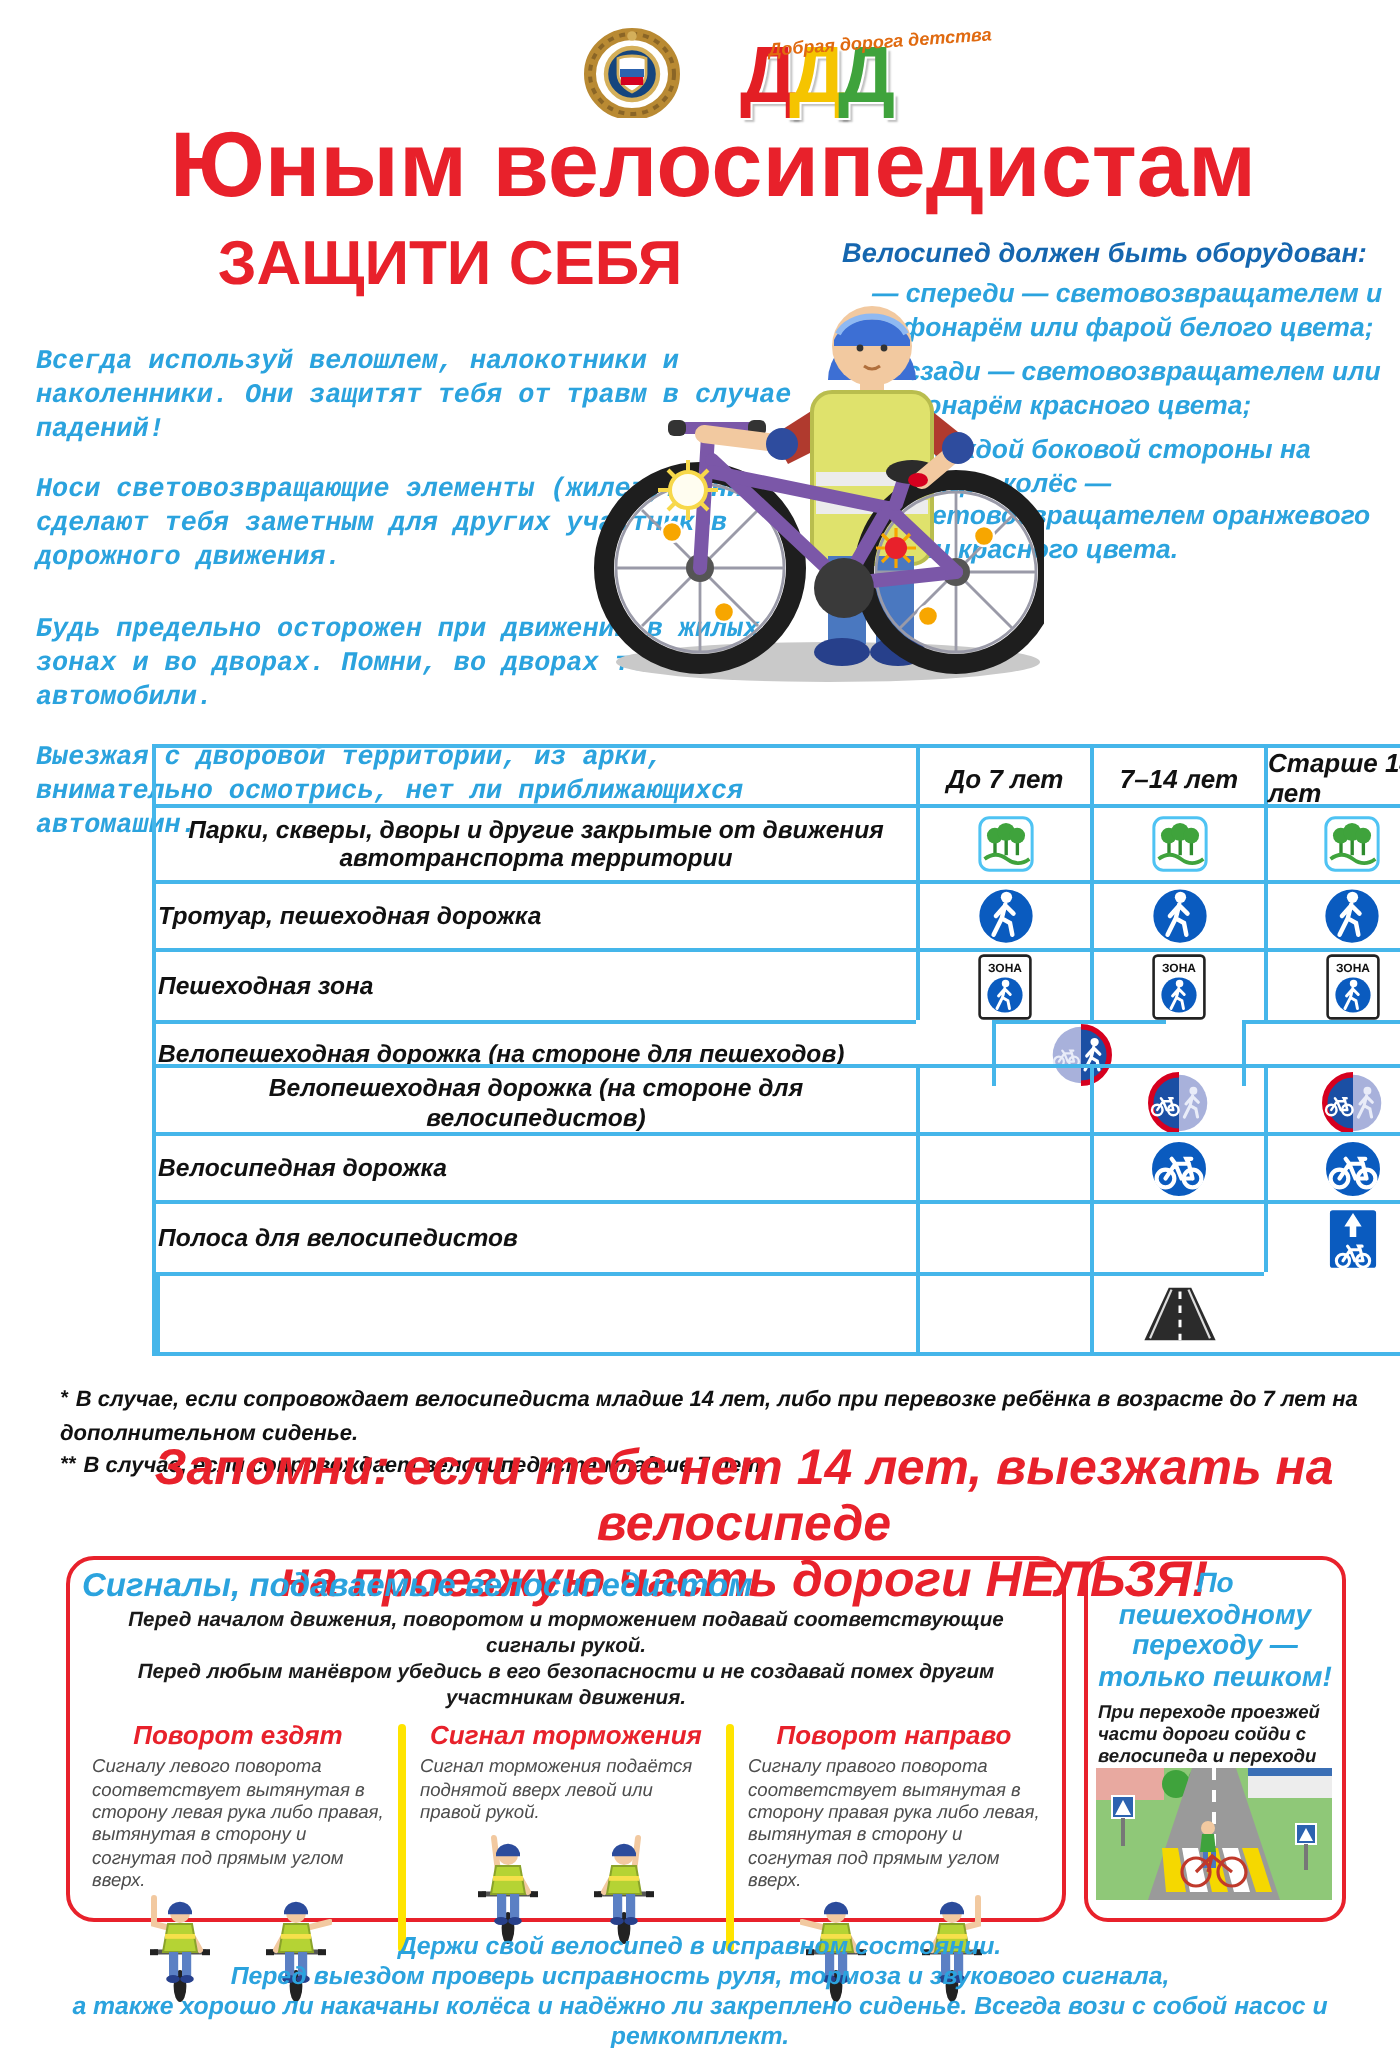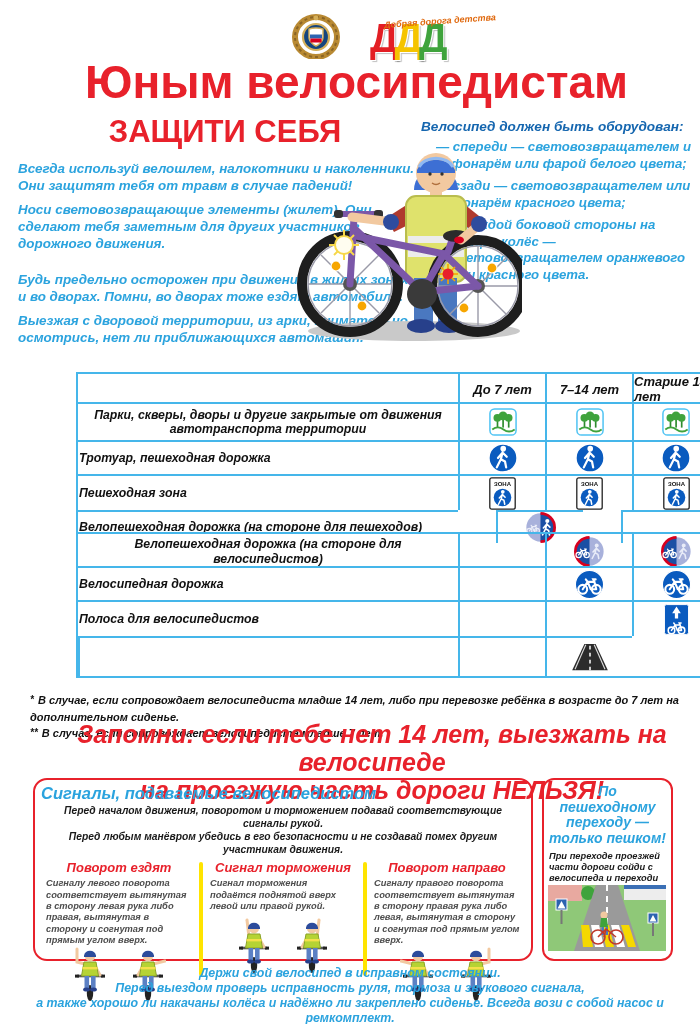--- a/index.html
+++ b/index.html
@@ -18,21 +18,21 @@
   .ddd .words{position:absolute;left:14px;top:6px;font-size:9px;font-style:italic;font-weight:bold;
               color:#E06A10;white-space:nowrap;transform:rotate(-4deg);}
 
   .main-title{position:absolute;left:0;top:55px;width:700px;text-align:center;
               color:#E8212B;font-size:46px;font-weight:800;letter-spacing:0px;padding-left:13px;}
   .protect-title{position:absolute;left:10px;top:114px;width:430px;text-align:center;
               color:#E8212B;font-size:31px;font-weight:800;}
 
   .blue-par{position:absolute;left:18px;top:160px;width:398px;color:#2BA3DE;
             font-size:13.4px;font-weight:bold;font-style:italic;line-height:1.27;}
-  .blue-par p{margin:0 0 7px 0;}
+  .blue-par p{margin:13px 0 7px 0;font-family:Liberation Mono, monospace;}
   .blue-par p.gap{margin-top:19px;}
 
   .equip{position:absolute;left:421px;top:119px;width:272px;font-weight:bold;font-style:italic;}
   .equip h3{margin:0 0 5px 0;color:#1566AF;font-size:13.6px;}
   .equip .it{color:#2BA3DE;font-size:13.2px;line-height:1.25;margin:0 0 6px 0;
              padding-left:30px;text-indent:-15px;}
 
   .boy{position:absolute;left:296px;top:118px;}
 
   
@@ -59,21 +59,21 @@
 
   
   .sigbox{position:absolute;left:33px;top:778px;width:500px;height:183px;
           border:2.5px solid #E8212B;border-radius:14px;padding:3px 6px;}
   .sigbox .stitle{text-align:left;color:#2BA3DE;font-size:16.5px;font-weight:800;font-style:italic;margin:1px 0 2px;}
   .sigbox .intro{text-align:center;color:#1a1a1a;font-size:10.3px;font-weight:bold;font-style:italic;line-height:1.25;}
   .sigcols{display:flex;margin-top:4px;height:118px;}
   .sigcol{flex:1;padding:0 5px;display:flex;flex-direction:column;}
   .vdiv{width:4px;background:#FFE400;margin:2px 2px;border-radius:2px;}
   .sigcol .ctitle{text-align:center;color:#E8212B;font-size:13px;font-weight:800;font-style:italic;margin-bottom:3px;}
-  .sigcol .ctext{color:#4d4d4d;font-size:9.3px;font-weight:bold;font-style:italic;line-height:1.22;flex:1;}
+  .sigcol .ctext{color:#4d4d4d;font-size:9.3px;font-weight:normal;font-style:italic;line-height:1.22;flex:1;}
   .figrow{display:flex;justify-content:center;gap:22px;align-items:flex-end;}
 
   .crossbox{position:absolute;left:542px;top:778px;width:131px;height:183px;
             border:2.5px solid #E8212B;border-radius:12px;padding:4px 5px;overflow:hidden;}
   .crossbox .xtitle{text-align:center;color:#2BA3DE;font-size:14px;font-weight:800;font-style:italic;line-height:1.12;}
   .crossbox .xtext{margin-top:4px;color:#1a1a1a;font-size:9.3px;font-weight:bold;font-style:italic;line-height:1.22;}
   .crossimg{position:absolute;left:4px;bottom:4px;}
 
   .footer{position:absolute;left:0;top:966px;width:700px;text-align:center;
           font-size:12.4px;font-weight:bold;font-style:italic;line-height:1.22;}

